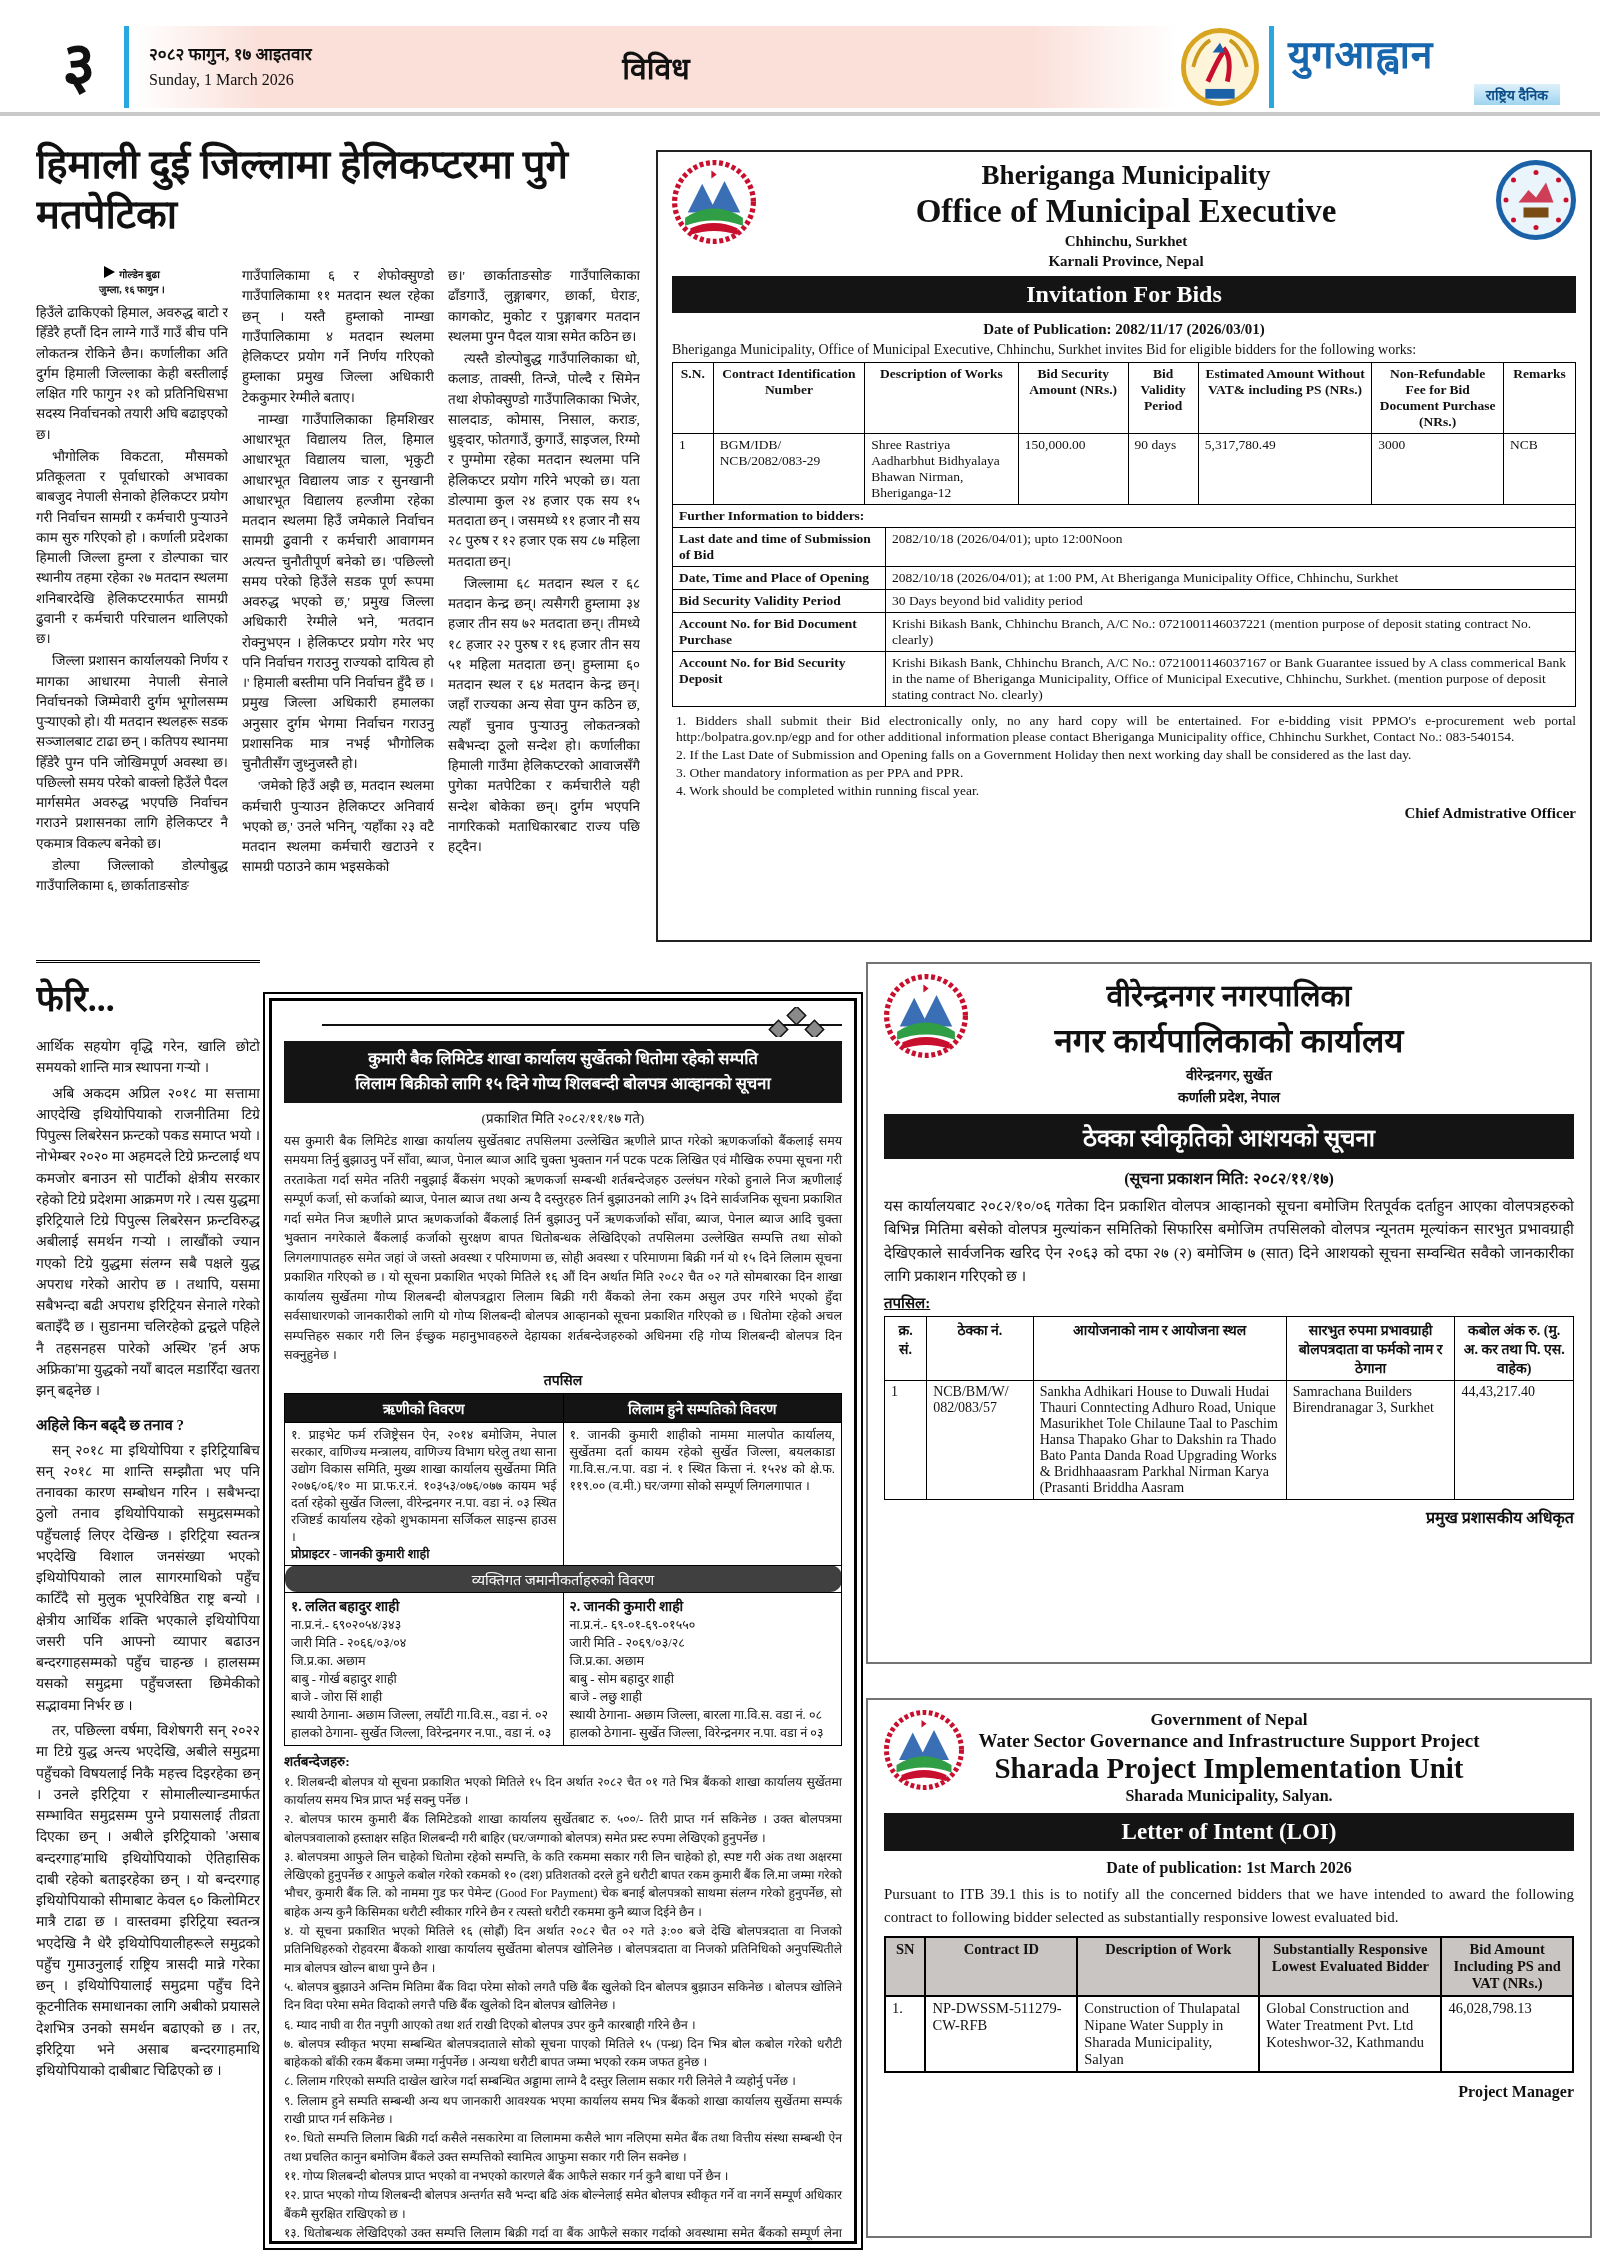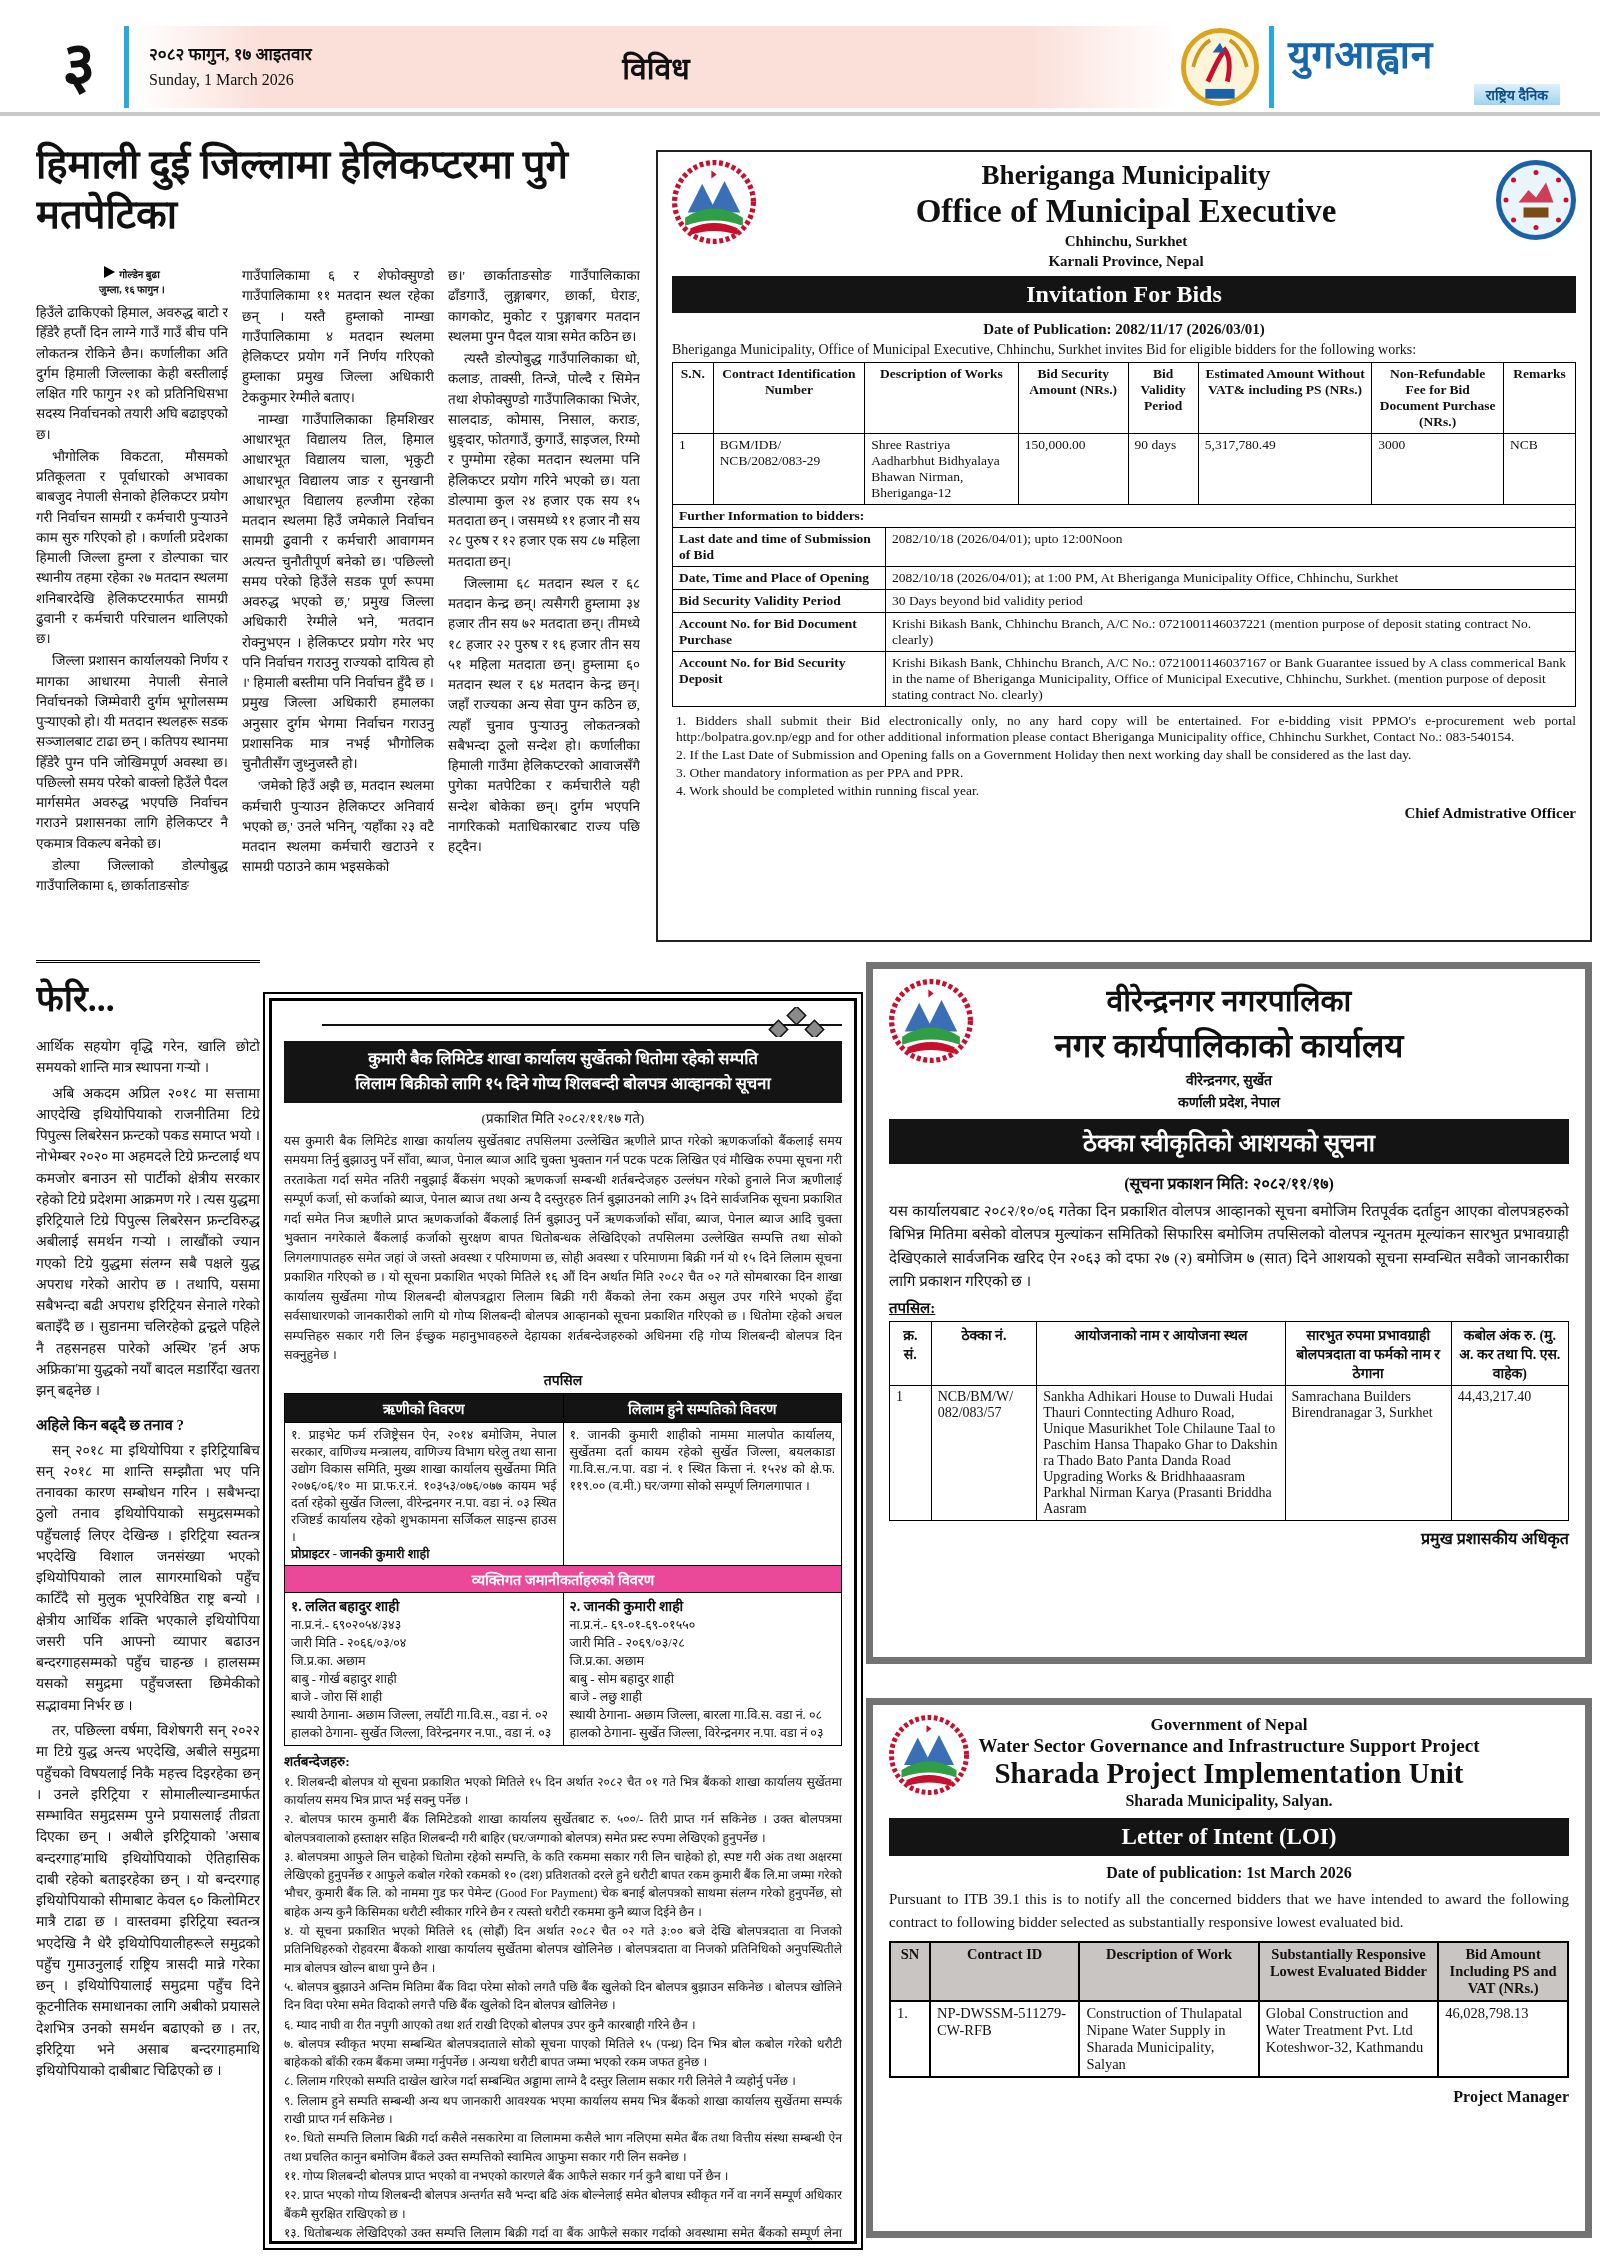--- a/index.html
+++ b/index.html
@@ -40,21 +40,21 @@
                border-top:6px solid transparent;border-bottom:6px solid transparent;margin-right:4px;}
 
   
   #pheri{left:36px;top:960px;width:224px;height:1298px;overflow:hidden;border-top:3px double #000;}
   .pheri-head{font-size:36px;font-weight:bold;margin:10px 0 14px 0;}
   #pheri p{font-size:14px;line-height:1.52;margin:0 0 4px 0;}
   #pheri p.ind{text-indent:16px;}
   .pheri-sub{font-weight:bold;font-size:15px;margin:12px 0 6px 0;}
 
   
-  .notice{background:#fff;border:7px solid #737373;box-sizing:border-box;}
+  .notice{background:#fff;border:2px solid #737373;box-sizing:border-box;}
   .band{background:#141414;color:#fff;text-align:center;font-weight:bold;}
   .sig{text-align:right;font-weight:bold;}
   table{border-collapse:collapse;width:100%;}
   td,th{border:1px solid #000;padding:3px 6px;vertical-align:top;}
 
   
   #bheri{left:656px;top:150px;width:936px;height:792px;border:2px solid #222;padding:8px 14px;}
   .bheri-head{display:flex;align-items:flex-start;}
   .bheri-head .mid{flex:1;text-align:center;}
   .bheri-t1{font-size:27px;font-weight:bold;}
@@ -73,21 +73,21 @@
   
   #kumari-outer{left:263px;top:992px;width:588px;height:1246px;border:2px solid #000;padding:4px;}
   #kumari{border:3px solid #000;height:100%;box-sizing:border-box;padding:6px 12px;overflow:hidden;position:relative;}
   .kum-orn{text-align:right;height:34px;}
   #kumari .band{font-size:16.5px;line-height:1.5;padding:6px 8px;margin-bottom:6px;}
   .kum-date{text-align:center;font-size:13.5px;margin-bottom:5px;}
   .kum-intro{font-size:12.6px;line-height:1.55;}
   .kum-tapasil{text-align:center;font-weight:bold;font-size:14px;margin:4px 0;}
   #kumari table{font-size:12.6px;}
   #kumari th{background:#141414;color:#fff;font-size:14.5px;padding:4px;}
-  .kum-band2{background:#ec4899;color:#fff;text-align:center;font-weight:bold;font-size:14.5px;}
+  .kum-band2{background:#404040;color:#fff;text-align:center;font-weight:normal;font-size:14.5px;border-radius:12px;}
   .g-line{margin-bottom:1px;}
   .g-name{font-weight:bold;font-size:14px;}
   .kum-terms-title{font-weight:bold;font-size:13.5px;margin:6px 0 3px 0;}
   .kum-term{font-size:12.2px;line-height:1.5;text-align:justify;margin-bottom:1px;}
 
   
   #biren{left:866px;top:962px;width:726px;height:702px;padding:10px 16px;}
   .biren-head{display:flex;align-items:flex-start;}
   .biren-head .mid{flex:1;text-align:center;}
   .biren-t1{font-size:30px;font-weight:bold;}

